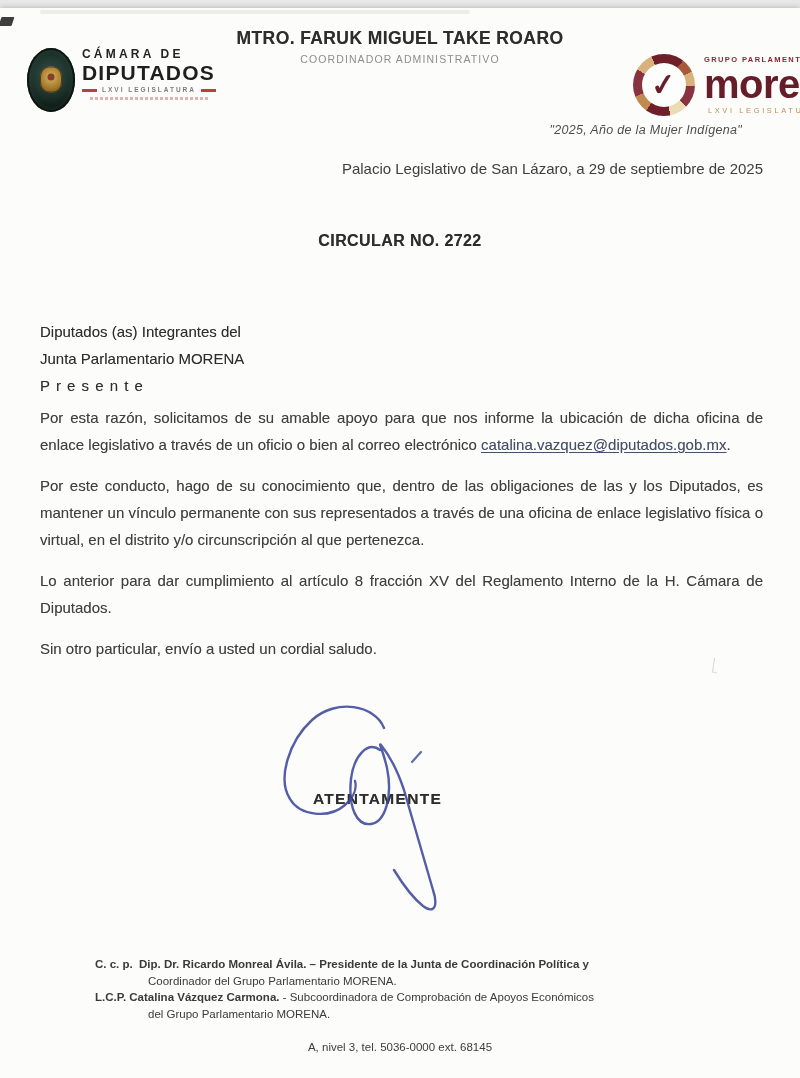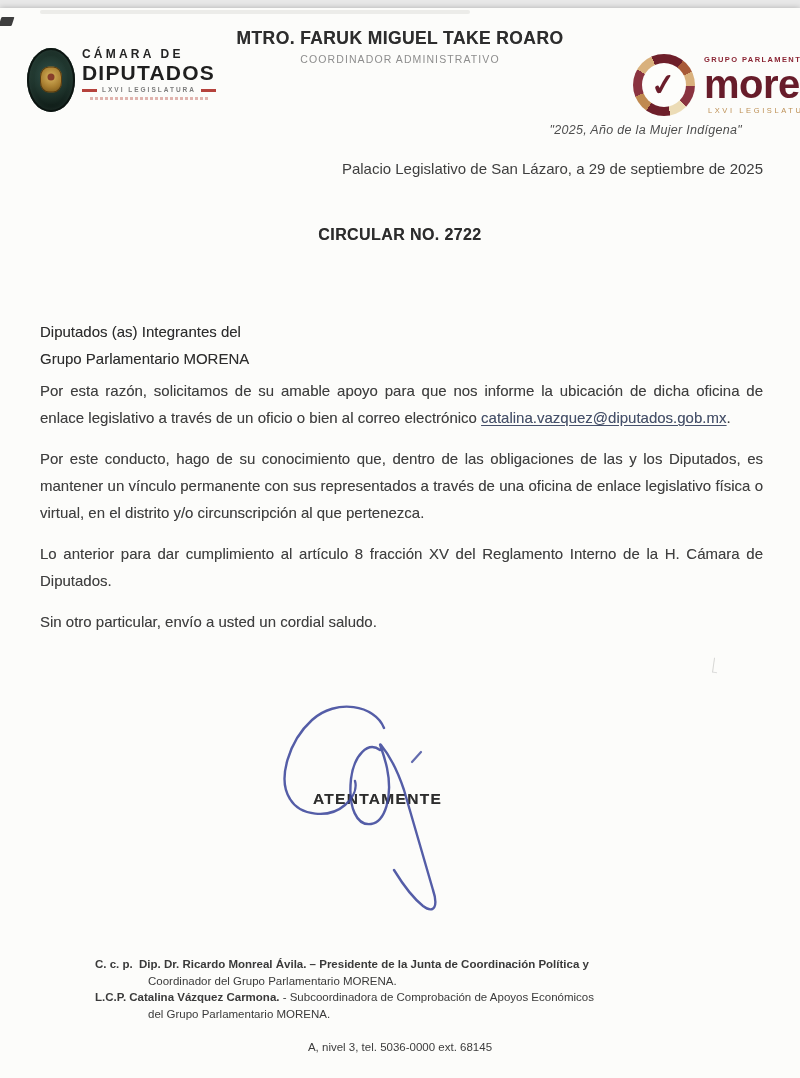--- a/index.html
+++ b/index.html
@@ -58,21 +58,21 @@
     transform:translate(-50%,-50%); background:#fdfdfb; display:flex; align-items:center; justify-content:center;}
   .check{color:#6b1d2b; font-size:30px; font-weight:bold; line-height:1; transform:rotate(-6deg);}
   .logo-right-text{display:flex; flex-direction:column; line-height:1; white-space:nowrap;}
   .lr-top{font-size:7.5px; font-weight:bold; color:#8a2433; letter-spacing:1.4px;}
   .lr-word{font-size:40px; font-weight:bold; color:#671c2a; letter-spacing:-.5px; margin-top:1px;}
   .lr-bottom{font-size:7.5px; color:#bd9055; letter-spacing:2.6px; margin-top:3px; margin-left:4px;}
 
   .motto{position:absolute; top:115px; right:58px; font-size:12.5px; font-style:italic;
     color:#4e4e4e; letter-spacing:.3px;}
   .dateline{position:absolute; top:152px; right:37px; font-size:15px; color:#3e3e3e;}
-  .circular{position:absolute; top:218px; left:0; right:0; text-align:center;
+  .circular{position:absolute; top:224px; left:0; right:0; text-align:center;
     font-size:16px; font-weight:bold; color:#2c2c2c; letter-spacing:.4px;
     text-shadow:0 0 .4px rgba(44,44,44,.55);}
 
   
   .body{position:absolute; left:40px; right:37px; top:310px;
     font-size:15px; line-height:27px; text-shadow:0 0 .35px rgba(63,63,63,.4);}
   .recipient{font-weight:normal; color:#2d2d2d; margin:0 0 5px 0;}
   .presente{letter-spacing:1px;}
   .body p{margin:0 0 14px 0; text-align:justify;}
   .email{text-decoration:underline; color:#45506b; text-underline-offset:2px;}
@@ -138,21 +138,22 @@
 
   <div class="motto">"2025, Año de la Mujer Indígena"</div>
 
   <div class="dateline">Palacio Legislativo de San Lázaro, a 29 de septiembre de 2025</div>
 
   <div class="circular">CIRCULAR NO. 2722</div>
 
   <div class="body">
     <div class="recipient">
       <div>Diputados (as) Integrantes del</div>
-      <div>Grupo Parlamentario MORENA</div>
+      <div>Junta Parlamentario MORENA</div>
+      <div class="presente">P r e s e n t e</div>
     </div>
     <p><span>Por esta razón, solicitamos de su amable apoyo para que nos informe la ubicación de dicha oficina de enlace legislativo a través de un oficio o bien al correo electrónico </span><span class="email">catalina.vazquez@diputados.gob.mx</span><span>.</span></p>
     <p>Por este conducto, hago de su conocimiento que, dentro de las obligaciones de las y los Diputados, es mantener un vínculo permanente con sus representados a través de una oficina de enlace legislativo física o virtual, en el distrito y/o circunscripción al que pertenezca.</p>
     <p>Lo anterior para dar cumplimiento al artículo 8 fracción XV del Reglamento Interno de la H. Cámara de Diputados.</p>
     <p>Sin otro particular, envío a usted un cordial saludo.</p>
   </div>
 
   <div class="atentamente">ATENTAMENTE</div>
 
   <svg class="signature" width="190" height="240" viewBox="0 0 190 240" fill="none">

